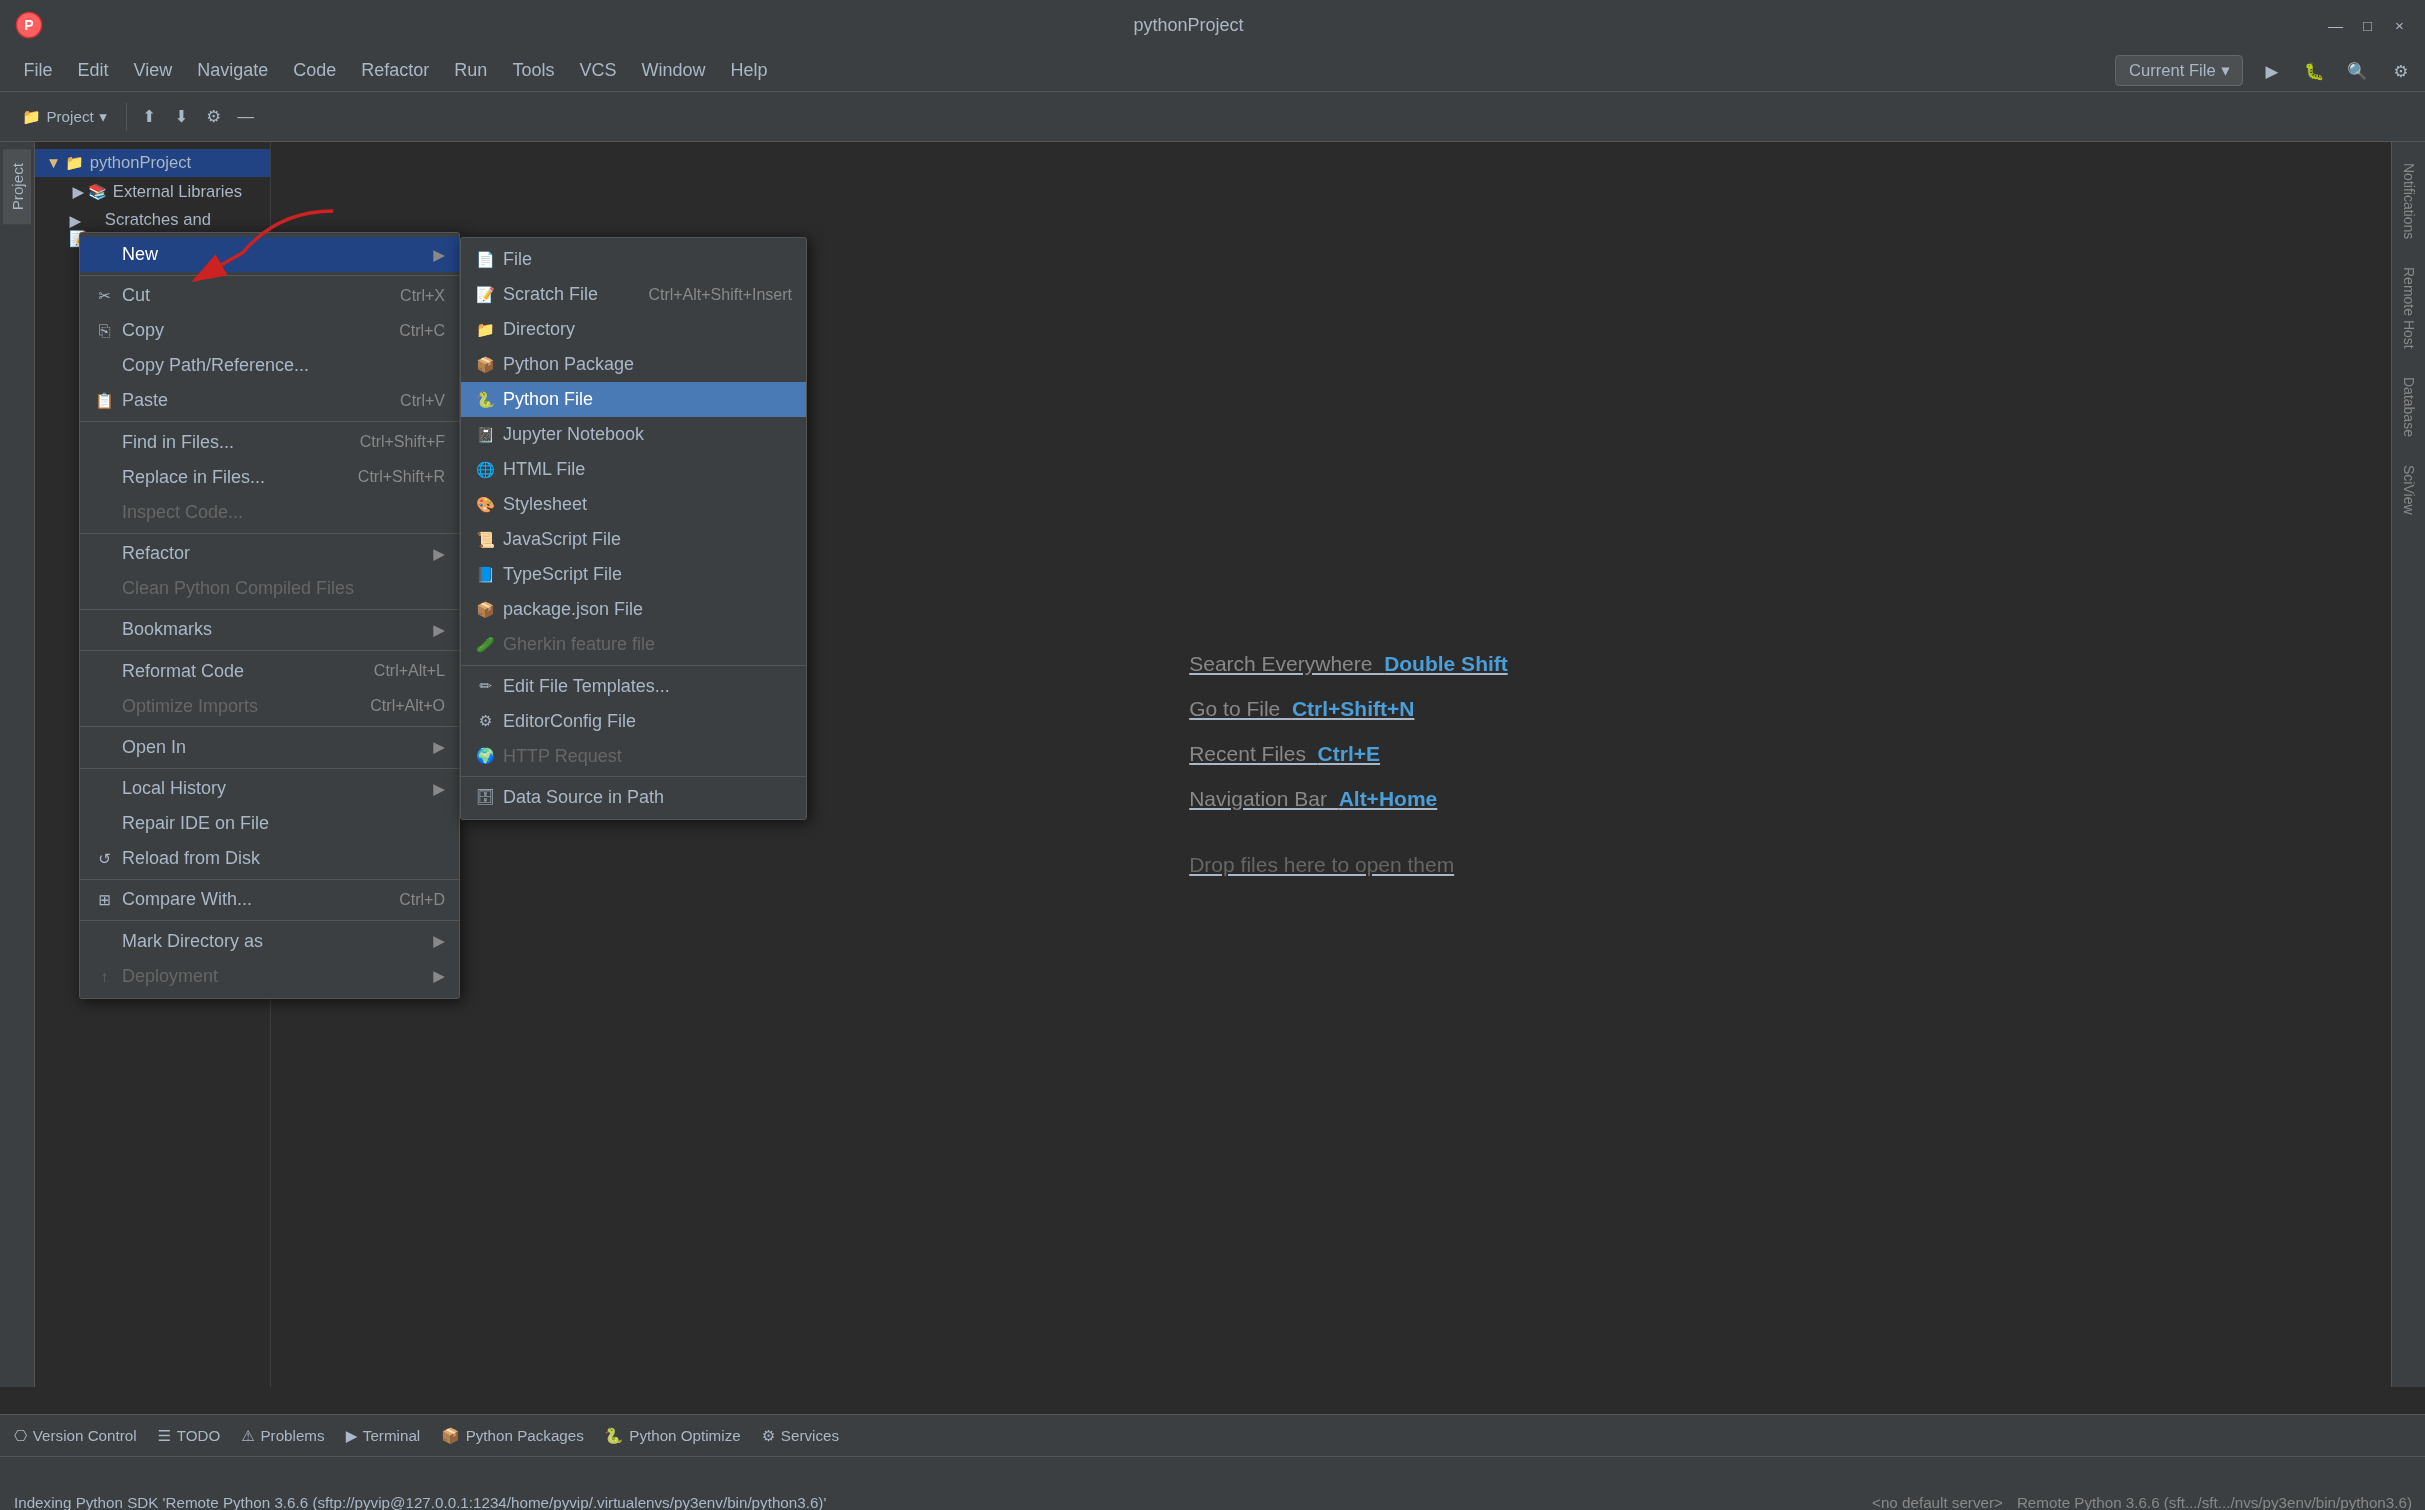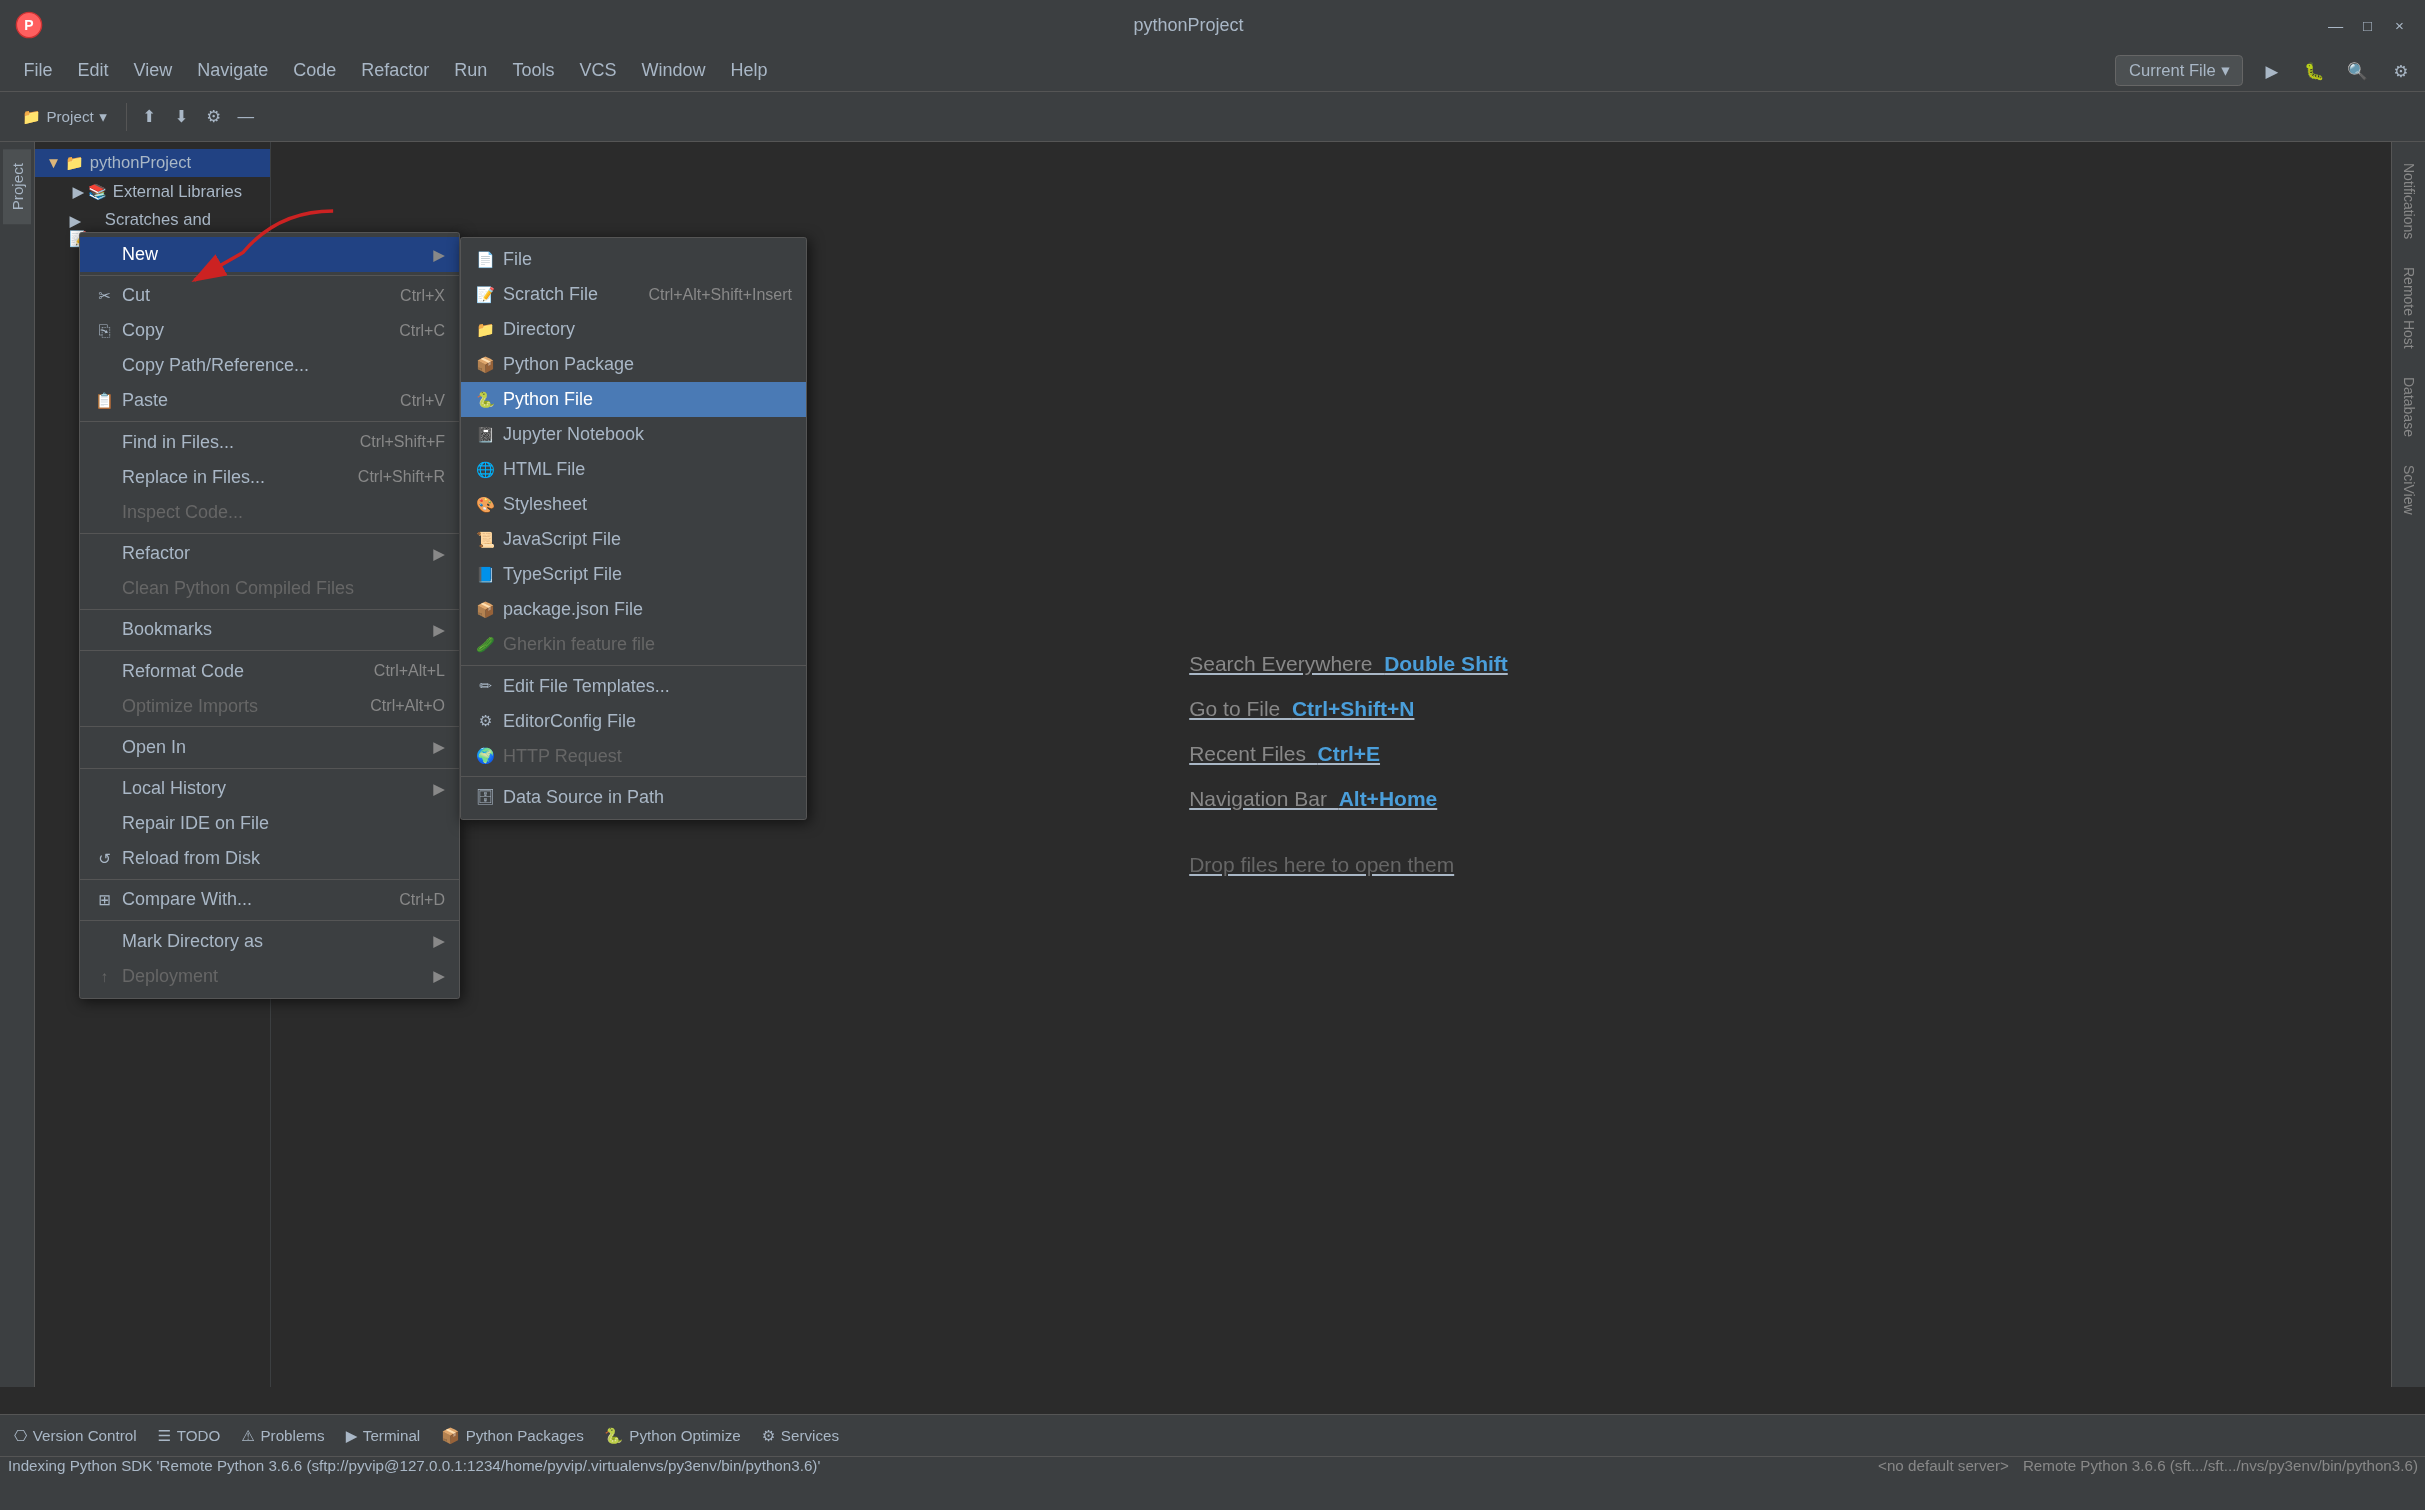--- a/index.html
+++ b/index.html
@@ -729,20 +729,20 @@
   <div class="status-item">
     <span>🐍</span>
     <span>Python Optimize</span>
   </div>
   <div class="status-item">
     <span>⚙</span>
     <span>Services</span>
   </div>
 </div>
 
-<div id="bottom-bar" style="position:absolute; bottom:0; left:0; width:100%; height:55px; background:#3c3f41; display:flex; align-items:flex-start; padding:0 8px; border-top:0.7px solid #555;">
+<div id="bottom-bar" style="position:absolute; bottom:0; left:0; width:100%; height:55px; background:#3c3f41; display:flex; align-items:flex-end; padding:0 14px; border-top:0.7px solid #555;">
   <span style="font-size:15.2px; color:#a9b7c6; flex:1; overflow:hidden; white-space:nowrap; text-overflow:ellipsis;">Indexing Python SDK 'Remote Python 3.6.6 (sftp://pyvip@127.0.0.1:1234/home/pyvip/.virtualenvs/py3env/bin/python3.6)'</span>
   <div class="bottom-right">
     <span style="font-size:15.2px; color:#888;">&lt;no default server&gt;</span>
     <span style="font-size:15.2px; color:#888;">Remote Python 3.6.6 (sft.../sft.../nvs/py3env/bin/python3.6)</span>
   </div>
 </div>
 
 
 </body></html>

